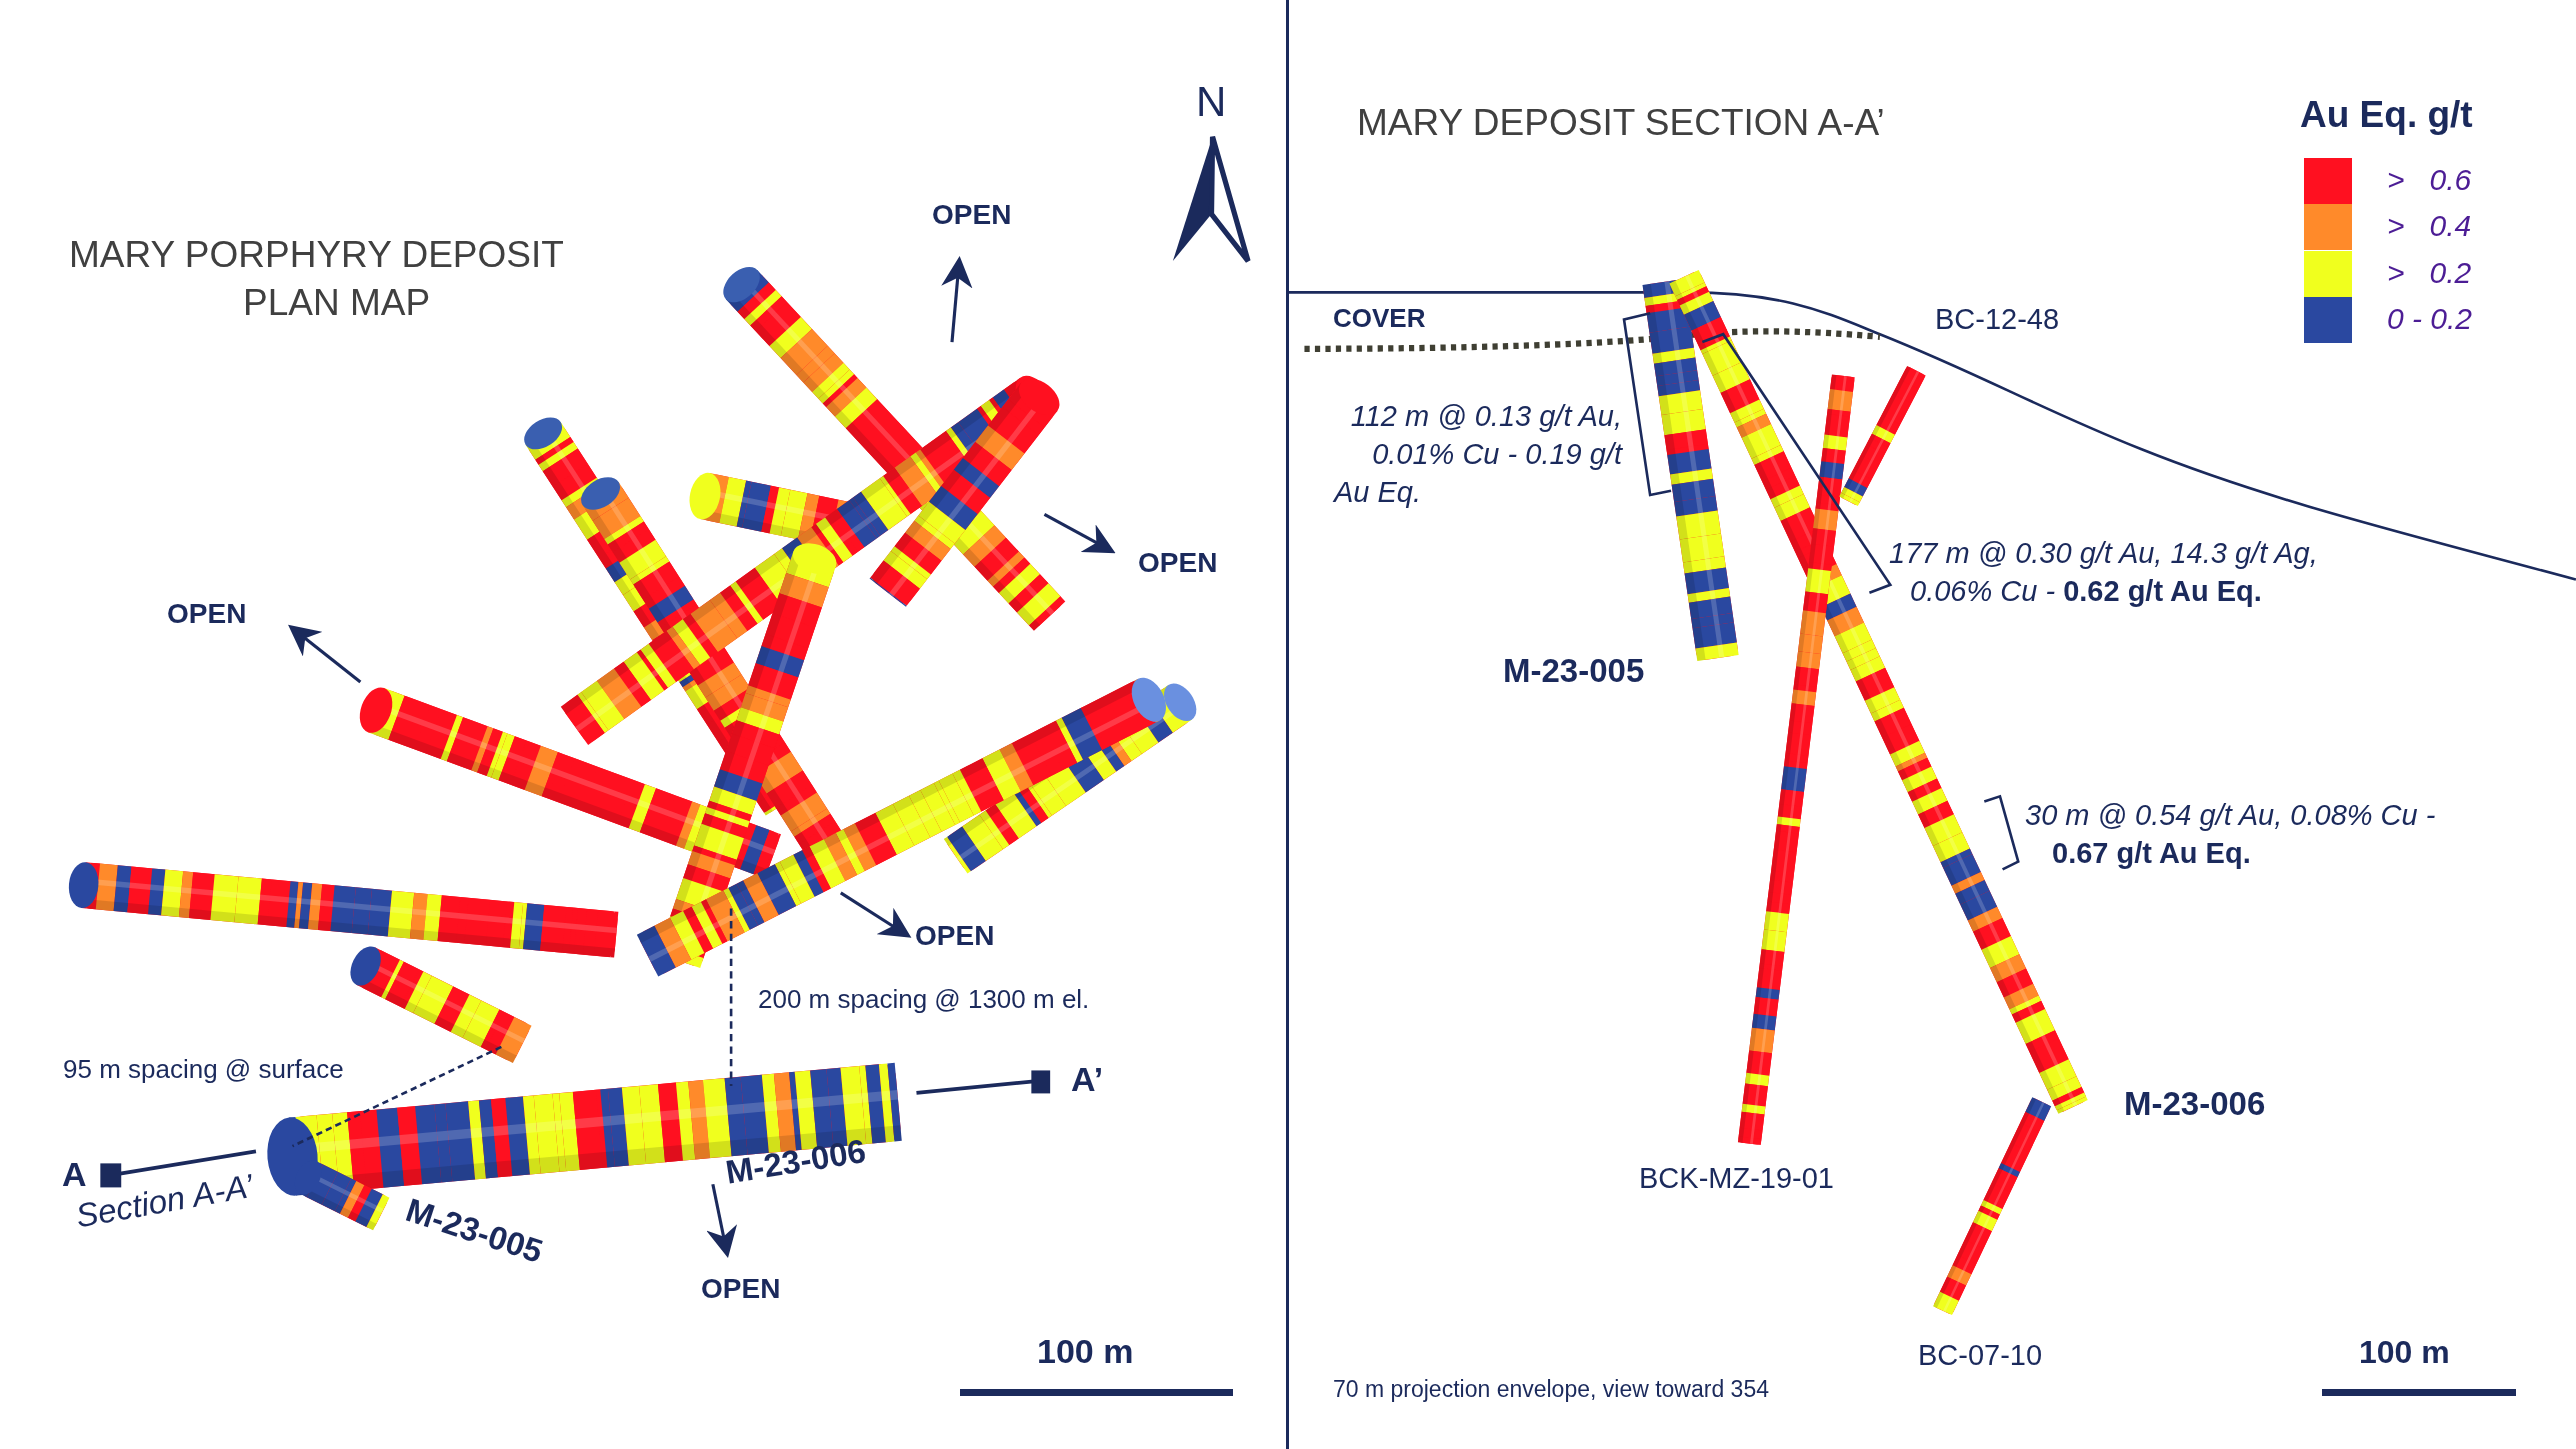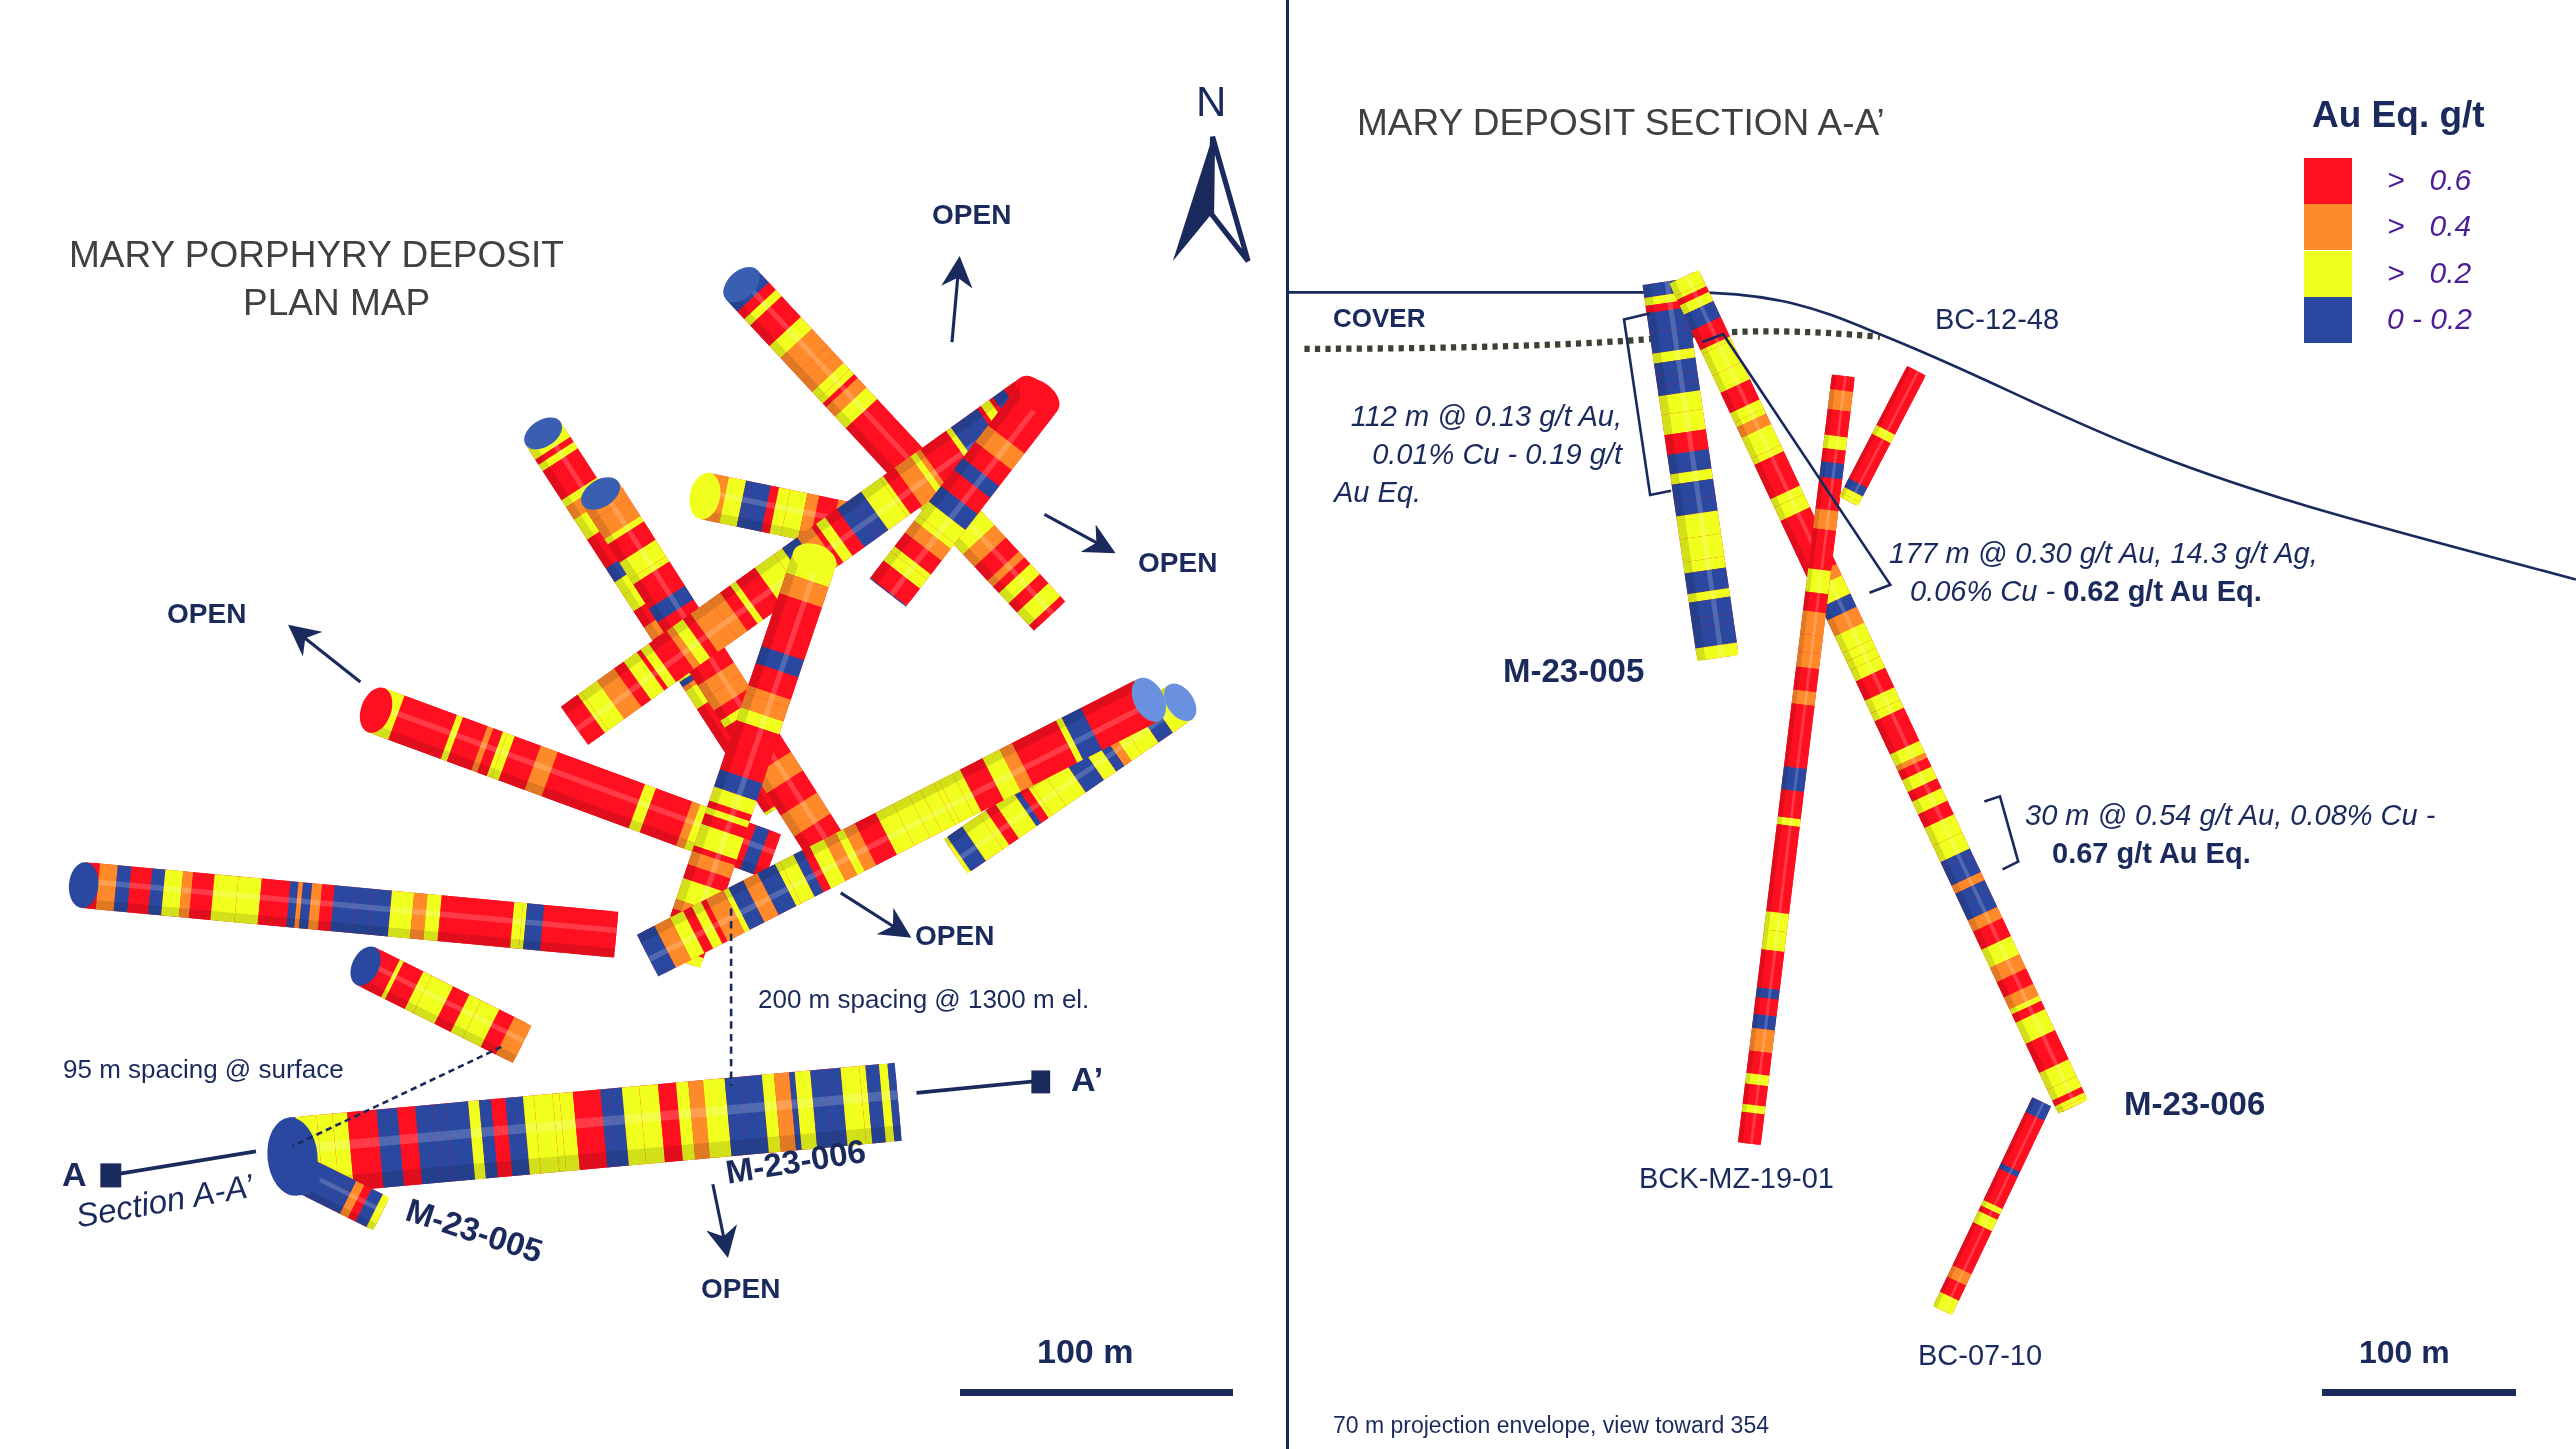--- a/index.html
+++ b/index.html
@@ -545,21 +545,21 @@
 <div class="abs italic" style="left:73px; top:1198px; font-size:33px; color:#1b2a5c; transform:rotate(-10deg); transform-origin:left top;">Section A-A’</div>
 
 <div class="abs hole-bold" style="left:413px; top:1191px; transform:rotate(18deg); transform-origin:left top;">M-23-005</div>
 <div class="abs hole-bold" style="left:723px; top:1154px; transform:rotate(-9deg); transform-origin:left top;">M-23-006</div>
 
 <div class="abs" style="left:1037px; top:1332px; font-weight:bold; font-size:34px; color:#1b2a5c;">100 m</div>
 <div class="abs" style="left:960px; top:1389px; width:273px; height:7.3px; background:#1b2a5c;"></div>
 
 <div class="abs title" style="left:1357px; top:102px;">MARY DEPOSIT SECTION A-A’</div>
 
-<div class="abs" style="left:2300px; top:94px; font-weight:bold; font-size:37px; color:#1b2a5c;margin-left:12px;">Au Eq. g/t</div>
+<div class="abs" style="left:2300px; top:94px; font-weight:bold; font-size:37px; color:#1b2a5c;">Au Eq. g/t</div>
 <div id="legend">
     <div class="legend-swatch" style="left: 2304px; top: 158px; height: 46px; background: rgb(255, 16, 32);"></div>
     <div class="legend-label" style="left: 2387px; top: 163px; white-space: pre;">&gt;   0.6</div>
     <div class="legend-swatch" style="left: 2304px; top: 204px; height: 46px; background: rgb(255, 138, 42);"></div>
     <div class="legend-label" style="left: 2387px; top: 209px; white-space: pre;">&gt;   0.4</div>
     <div class="legend-swatch" style="left: 2304px; top: 251px; height: 46px; background: rgb(240, 255, 30);"></div>
     <div class="legend-label" style="left: 2387px; top: 256px; white-space: pre;">&gt;   0.2</div>
     <div class="legend-swatch" style="left: 2304px; top: 297px; height: 46px; background: rgb(42, 72, 160);"></div>
     <div class="legend-label" style="left: 2387px; top: 302px; white-space: pre;">0 - 0.2</div>
   </div>
@@ -788,17 +788,17 @@
 </div>
 <div class="abs annot" style="left:1889px; top:534px;">
   <div>177 m @ 0.30 g/t Au, 14.3 g/t Ag,</div>
   <div style="padding-left:21px;"><span>0.06% Cu - </span><b>0.62 g/t Au Eq.</b></div>
 </div>
 <div class="abs annot" style="left:2025px; top:796px;">
   <div>30 m @ 0.54 g/t Au, 0.08% Cu -</div>
   <div style="padding-left:27px;"><b>0.67 g/t Au Eq.</b></div>
 </div>
 
-<div class="abs" style="left:1333px; top:1376px; font-size:23px; color:#1b2a5c;margin-top:36px;">70 m projection envelope, view toward 354</div>
+<div class="abs" style="left:1333px; top:1376px; font-size:23px; color:#1b2a5c;">70 m projection envelope, view toward 354</div>
 
 <div class="abs" style="left:2359px; top:1334px; font-weight:bold; font-size:32px; color:#1b2a5c;">100 m</div>
 <div class="abs" style="left:2322px; top:1389px; width:194px; height:7.3px; background:#1b2a5c;"></div>
 
 
 </body></html>

